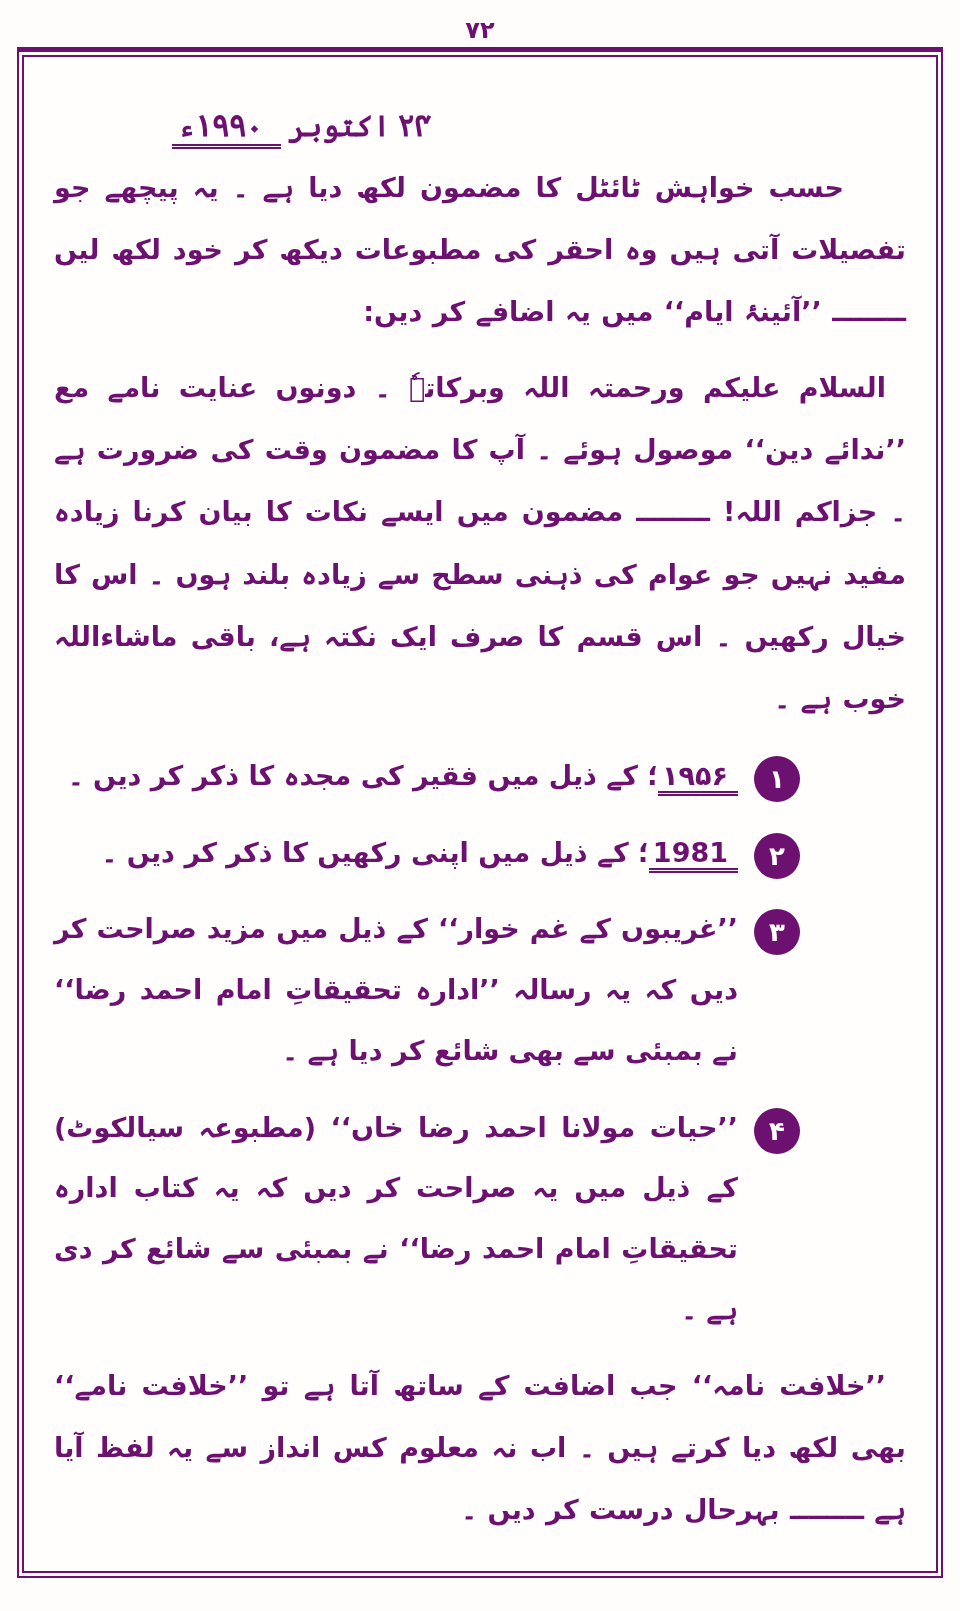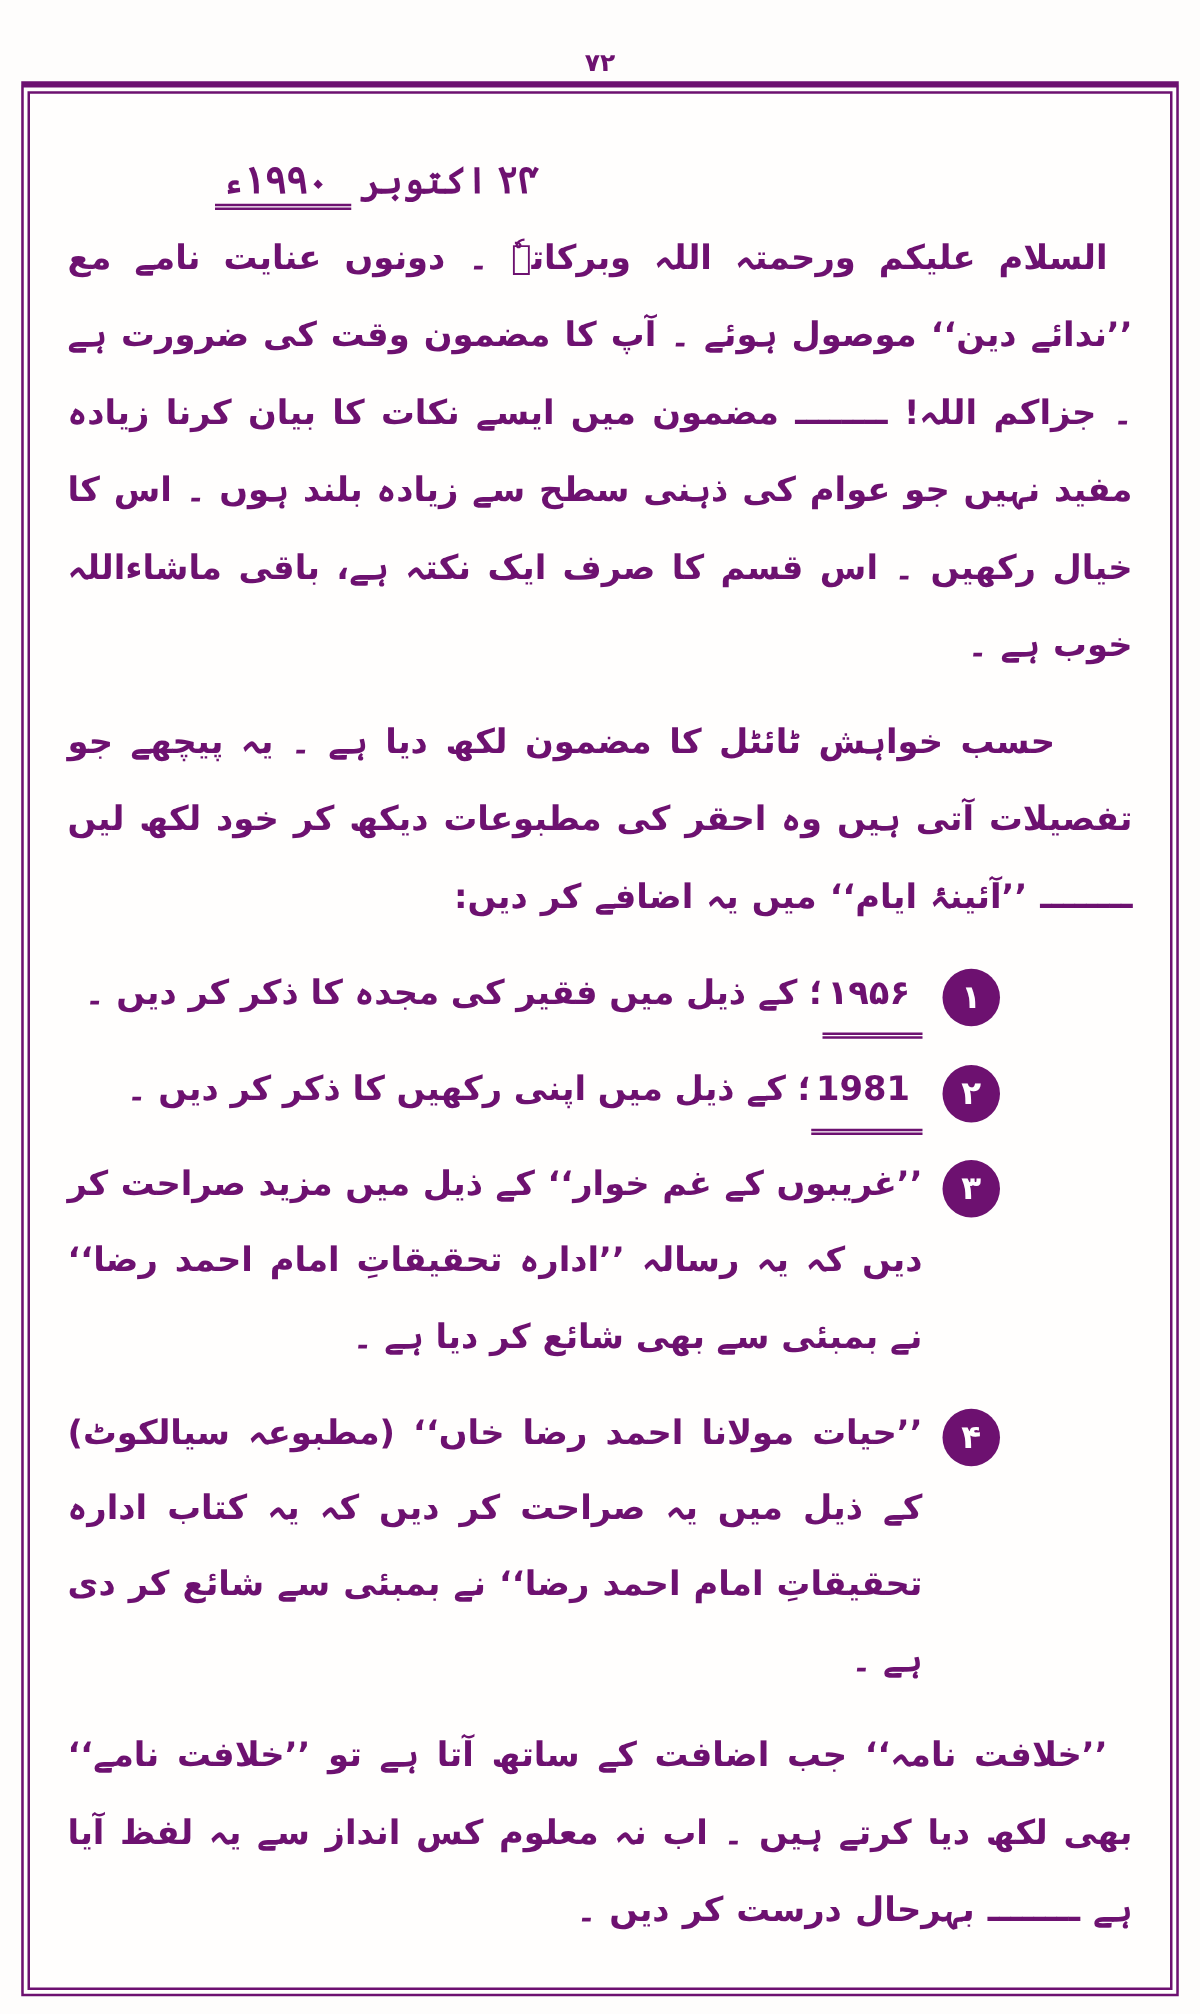--- a/index.html
+++ b/index.html
@@ -6,25 +6,24 @@
     margin:0; padding:0;
     width:960px; height:1611px;
     background:#fefdfc;
     overflow:hidden;
     font-family:"DejaVu Sans", sans-serif;
   }
   .page{ width:960px; height:1611px; position:relative; }
   .page-number{
     text-align:center;
     padding-top:16px;
-    font-size:20px;
+    font-size:24px;
     font-weight:bold;
     color:#6d1170;
     letter-spacing:2px;
-    margin-top:22px;
   }
   .frame{
     direction:rtl;
     width:852px;
     min-height:1430px;
     margin:6px auto 0 auto;
     border:7px double #6d1170;
     box-shadow:0 -3px 0 0 #6d1170;
     padding:26px 30px 30px 30px;
     color:#6d1170;
@@ -82,44 +81,44 @@
     background:#6d1170;
     color:#ffffff;
     border-radius:50%;
     text-align:center;
     line-height:46px;
     font-size:26px;
     font-weight:bold;
   }
   .year{
     border-bottom:5px double #6d1170;
-    padding:0 10px 16px 4px;
+    padding:0 10px 0 4px;
   }
   .year:empty{ border:none; padding:0; }
 </style>
 </head>
 <body>
 
 <div class="page">
 
   <div class="page-number">۷۲</div>
 
   <div class="frame" lang="ur" dir="rtl">
 
     <div class="hdr">
       <div class="dateline">
         <span>۲۴ اکتوبر</span>
         <span class="date-year">۱۹۹۰ء</span>
       </div>
     </div>
 
 
+    <p class="para indent">حسب خواہش ٹائٹل کا مضمون لکھ دیا ہے ۔ یہ پیچھے جو تفصیلات آتی ہیں وہ احقر کی مطبوعات دیکھ کر خود لکھ لیں ــــــــ ’’آئینۂ ایام‘‘ میں یہ اضافے کر دیں:</p>
+
     <p class="para small-indent">السلام علیکم ورحمتہ اللہ وبرکاتہٗ ۔ دونوں عنایت نامے مع ’’ندائے دین‘‘ موصول ہوئے ۔ آپ کا مضمون وقت کی ضرورت ہے ۔ جزاکم اللہ! ــــــــ مضمون میں ایسے نکات کا بیان کرنا زیادہ مفید نہیں جو عوام کی ذہنی سطح سے زیادہ بلند ہوں ۔ اس کا خیال رکھیں ۔ اس قسم کا صرف ایک نکتہ ہے، باقی ماشاءاللہ خوب ہے ۔</p>
-
-    <p class="para indent">حسب خواہش ٹائٹل کا مضمون لکھ دیا ہے ۔ یہ پیچھے جو تفصیلات آتی ہیں وہ احقر کی مطبوعات دیکھ کر خود لکھ لیں ــــــــ ’’آئینۂ ایام‘‘ میں یہ اضافے کر دیں:</p>
 
     <div class="list">
 
       <div class="item">
         <span class="badge">۱</span>
         <span class="year">۱۹۵۶</span><span>؛ کے ذیل میں فقیر کی مجدہ کا ذکر کر دیں ۔</span>
       </div>
 
       <div class="item">
         <span class="badge">۲</span>

